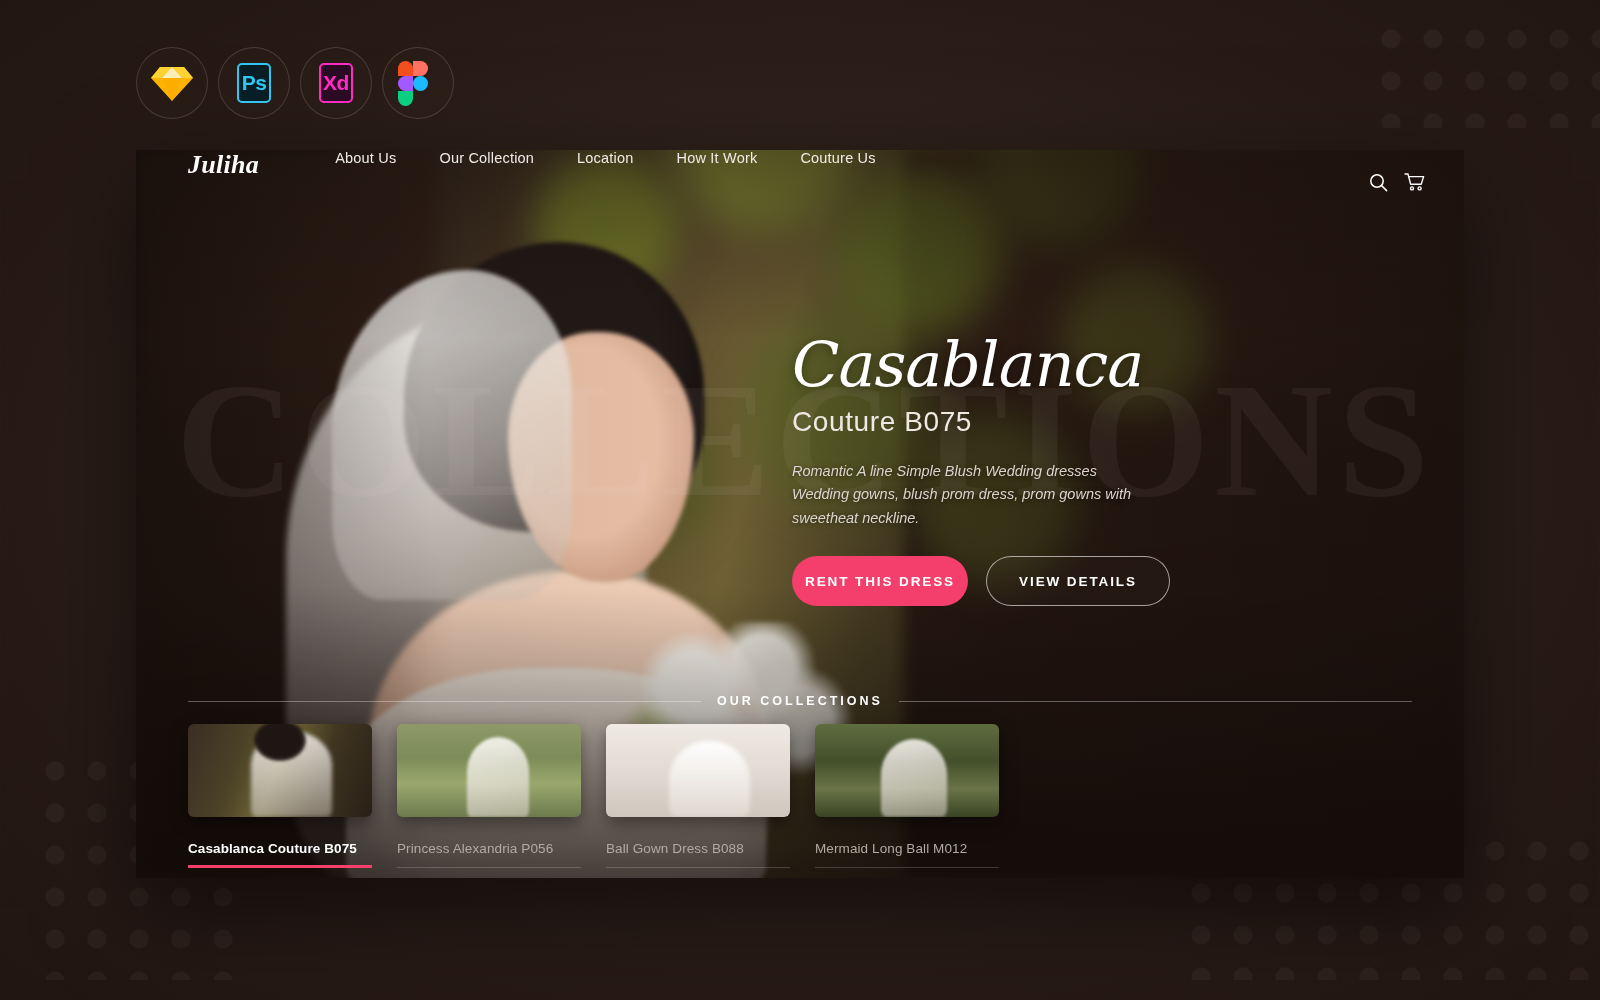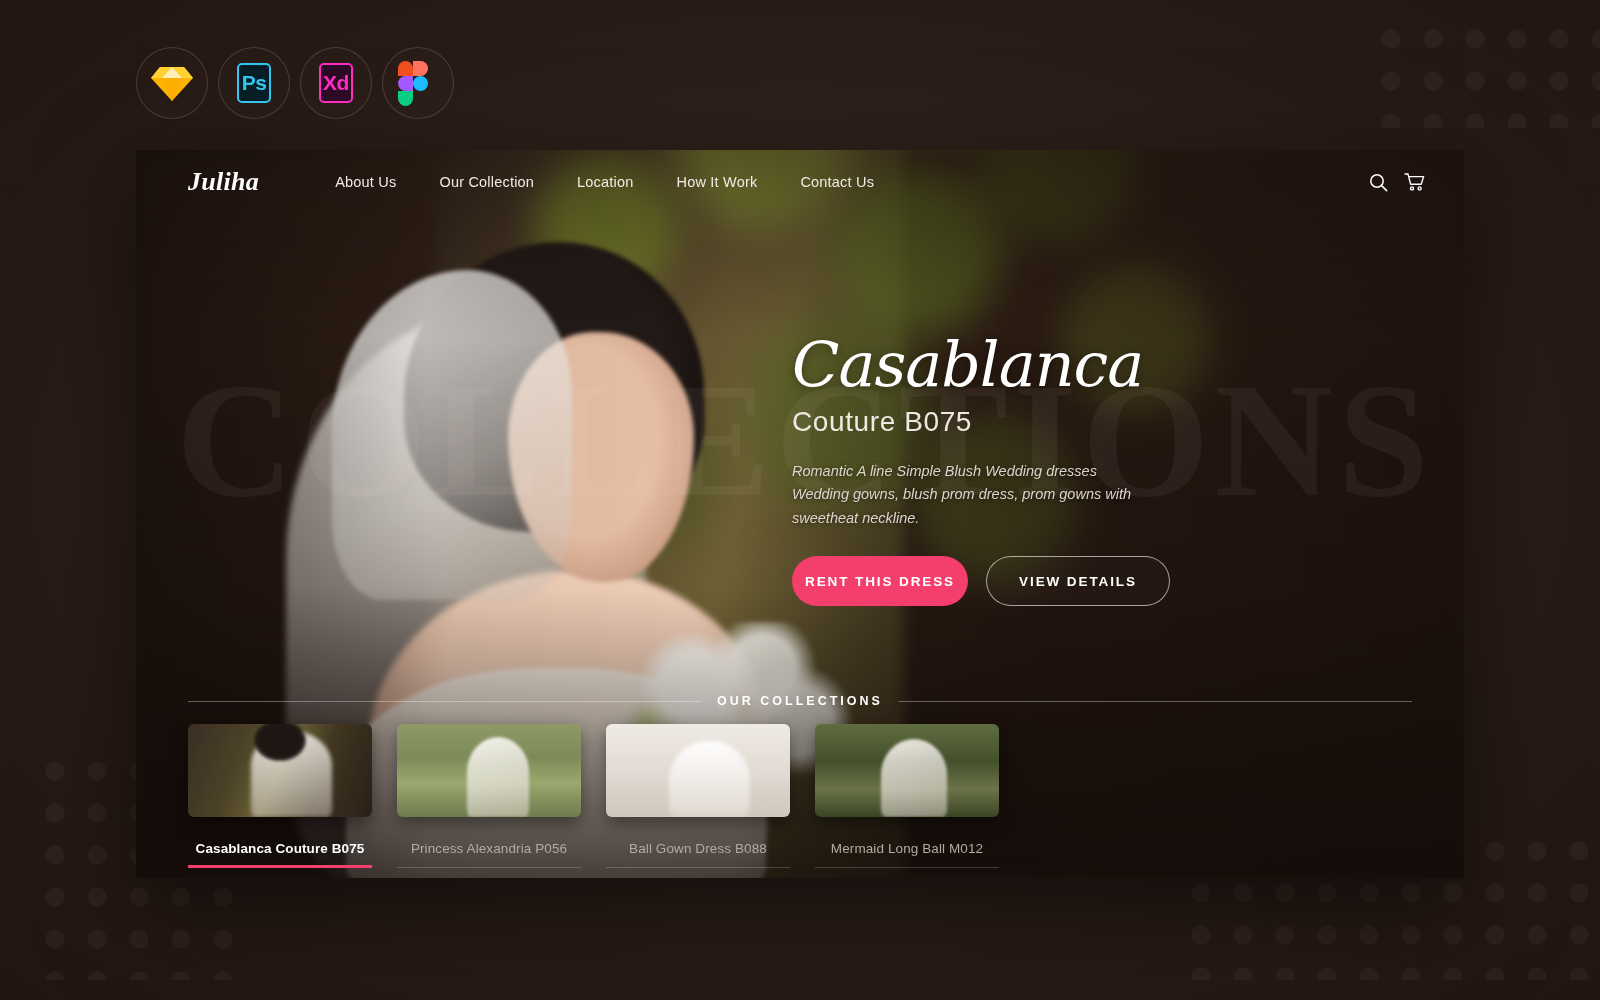--- a/index.html
+++ b/index.html
@@ -160,21 +160,21 @@
     text-align:center;
     font-family:"Liberation Serif", serif;
     font-size:164px; font-weight:700; letter-spacing:5px;
     color:rgba(255,240,232,0.055);
     white-space:nowrap; user-select:none; pointer-events:none;
   }
 
   
   .nav{
     position:absolute; left:0; right:0; top:0; height:64px;
-    display:flex; align-items:center; padding:0 38px 0 52px; z-index:4;
+    display:flex; padding:0 38px 0 52px; z-index:4;
   }
   .logo{
     font-family:"Liberation Serif", serif;
     font-size:26px; font-weight:700; color:#fff; font-style:italic;
     letter-spacing:0.3px;
   }
   .nav-links{ display:flex; gap:43px; margin-left:76px; }
   .nav-links a{
     color:#f1eae6; font-size:14.5px; text-decoration:none; letter-spacing:0.2px;
   }
@@ -213,21 +213,20 @@
     background:rgba(255,255,255,0.02);
   }
   .btn-fill{
     width:176px; color:#fff; border:none;
   }
 
   
   .collections{
     position:absolute; left:0; right:0; bottom:0; height:190px; z-index:4;
     padding:0 52px;
-    text-align:center;
   }
   .col-head{
     display:flex; align-items:center; gap:16px;
     padding-top:6px;
   }
   .col-rule{ flex:1; height:1px; background:rgba(255,255,255,0.33); }
   .col-head-title{
     font-size:12.5px; letter-spacing:3px; color:#fff; font-weight:bold;
   }
   .cards{
@@ -331,21 +330,21 @@
   <div class="watermark">COLLECTIONS</div>
 
   <div class="nav">
     <div class="logo">Juliha</div>
 
     <div class="nav-links">
       <a href="#">About Us</a>
       <a href="#">Our Collection</a>
       <a href="#">Location</a>
       <a href="#">How It Work</a>
-      <a href="#">Contact Us</a>
+      <a href="#">Couture Us</a>
     </div>
 
     <div class="nav-icons">
       <svg width="19" height="19" viewBox="0 0 19 19">
         <circle cx="8" cy="8" r="6.2" fill="none" stroke="#fff" stroke-width="1.5"></circle>
         <line x1="12.6" y1="12.6" x2="17.6" y2="17.6" stroke="#fff" stroke-width="1.5" stroke-linecap="round"></line>
       </svg>
       <svg width="22" height="20" viewBox="0 0 22 20">
         <path d="M1 2 H4 L6.6 12.2 H17.2 L19.6 4.6 H5.4" fill="none" stroke="#fff" stroke-width="1.4" stroke-linecap="round" stroke-linejoin="round"></path>
         <circle cx="8" cy="16.4" r="1.5" fill="none" stroke="#fff" stroke-width="1.4"></circle>

